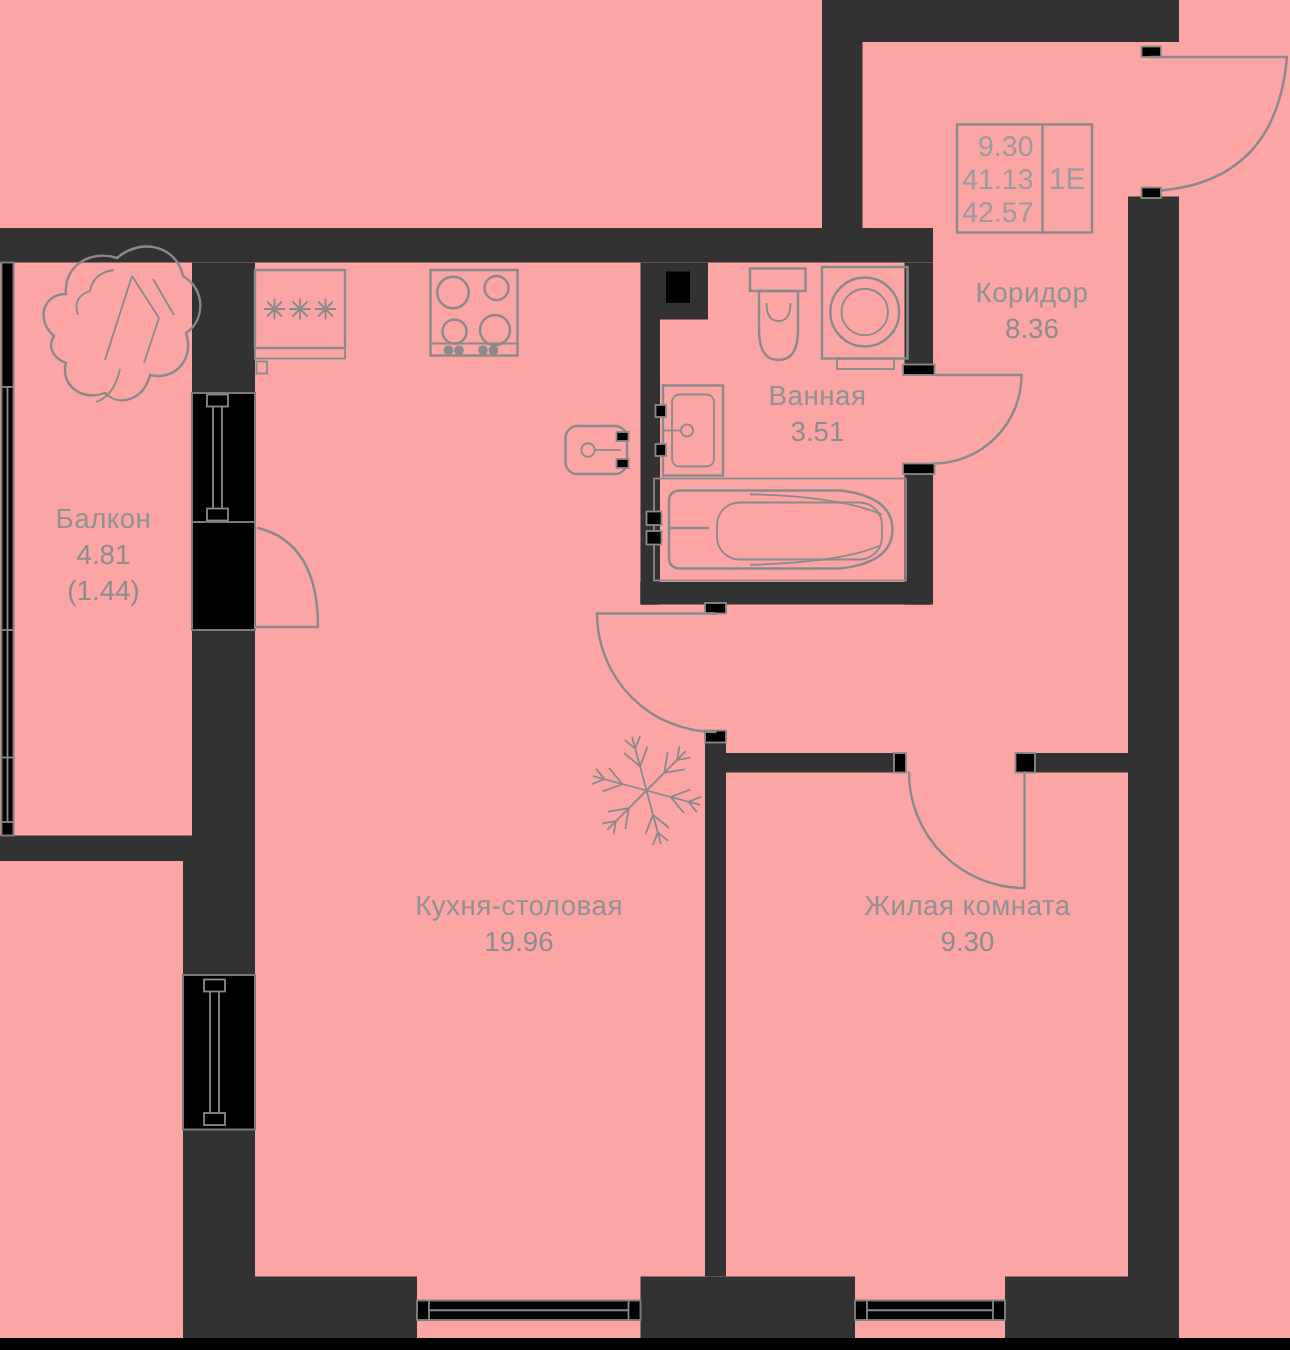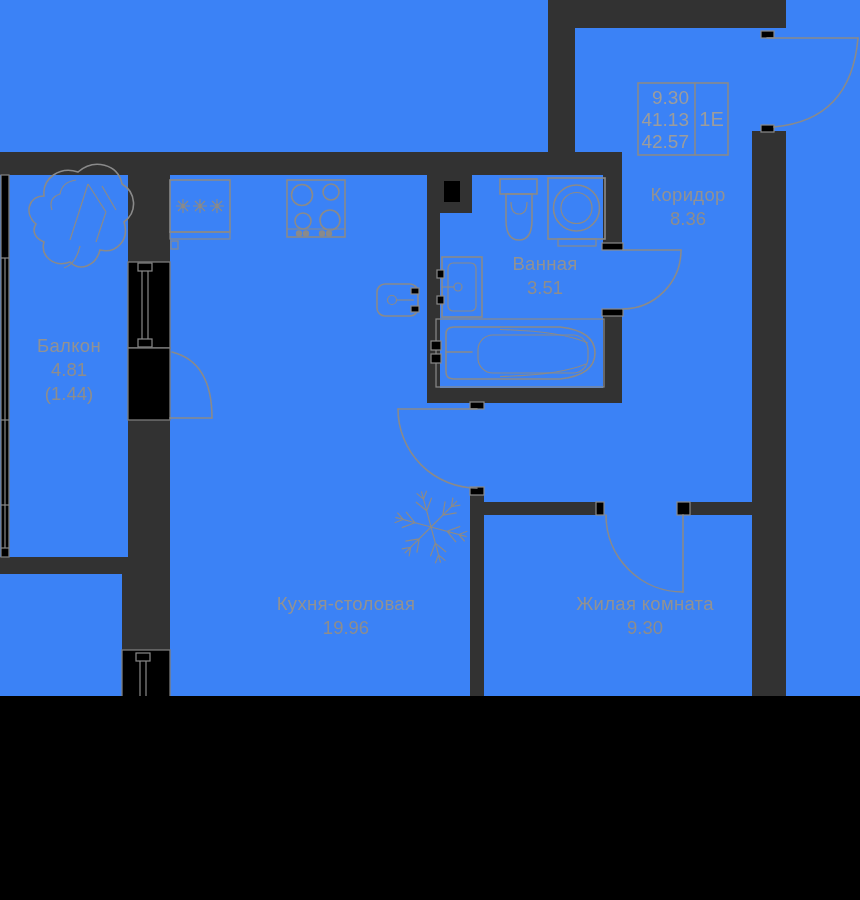--- a/index.html
+++ b/index.html
@@ -1,16 +1,16 @@
 <!DOCTYPE html>
 <html><head>
 <meta charset="utf-8">
 <style>
   html,body{margin:0;padding:0;background:#000;}
-  .stage{position:relative;width:860px;height:696px;background:#3b82f6;overflow:hidden;
+  .stage{position:relative;width:860px;height:892px;background:#fca5a5;overflow:hidden;
          font-family:"Liberation Sans",sans-serif;}
   svg{display:block;}
   .wall{fill:#323232;stroke:none;}
   .hole{fill:#000;}
   .ln{stroke:#8a8a8a;stroke-width:1.6;fill:none;stroke-linecap:round;}
   .ln2{stroke:#8a8a8a;stroke-width:1.2;fill:none;}
   .frame{stroke:#7c7c7c;stroke-width:1.3;fill:#000;}
   .jamb{stroke:#8a8a8a;stroke-width:1.2;fill:#000;}
   .knob{fill:#8a8a8a;stroke:none;}
   text{font-family:"Liberation Sans",sans-serif;text-anchor:middle;}

